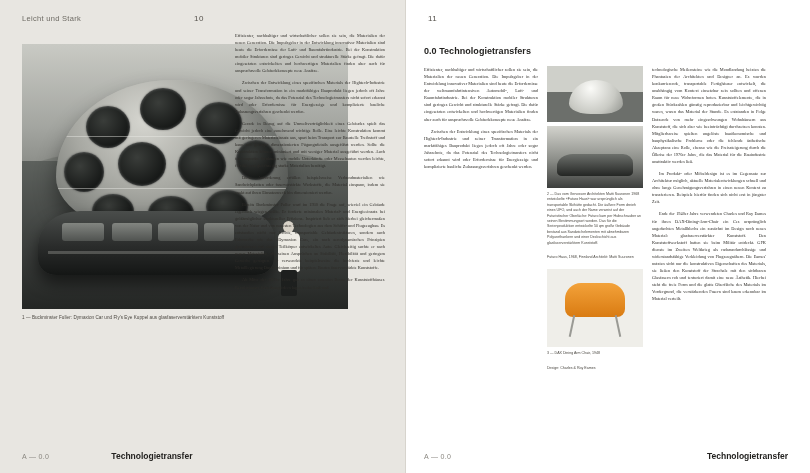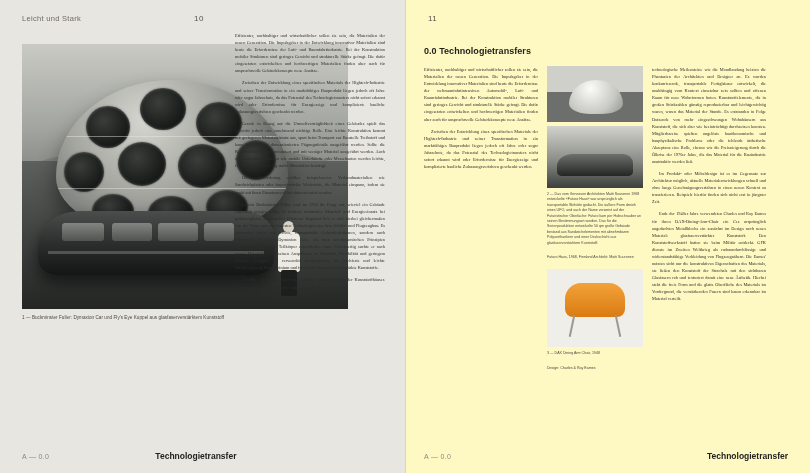--- a/index.html
+++ b/index.html
@@ -26,21 +26,21 @@
     box-sizing: border-box;
   }
   .page-left {
     width: 405px;
     padding: 14px 18px 14px 22px;
     background: #e8e6e1;
   }
   .page-right {
     width: 405px;
     padding: 14px 22px 14px 18px;
-    background: #fef9c3;
+    background: #ffffff;
     border-left: 1px solid #d7d4cd;
   }
 
   
   .runhead {
     display: flex;
     align-items: baseline;
     font-size: 7.5px;
     letter-spacing: 0.06em;
     color: #7e7b74;
@@ -244,21 +244,20 @@
     margin-bottom: 9px;
   }
 
   
   .footer {
     position: absolute;
     bottom: 12px;
     display: flex;
     align-items: baseline;
     width: calc(100% - 40px);
-    gap: 44px;
   }
   .footer .sec {
     font-family: "Liberation Sans", sans-serif;
     font-size: 7px;
     color: #8a8780;
     letter-spacing: .05em;
   }
   .footer .ftitle {
     font-family: "Liberation Sans", sans-serif;
     font-weight: bold;

